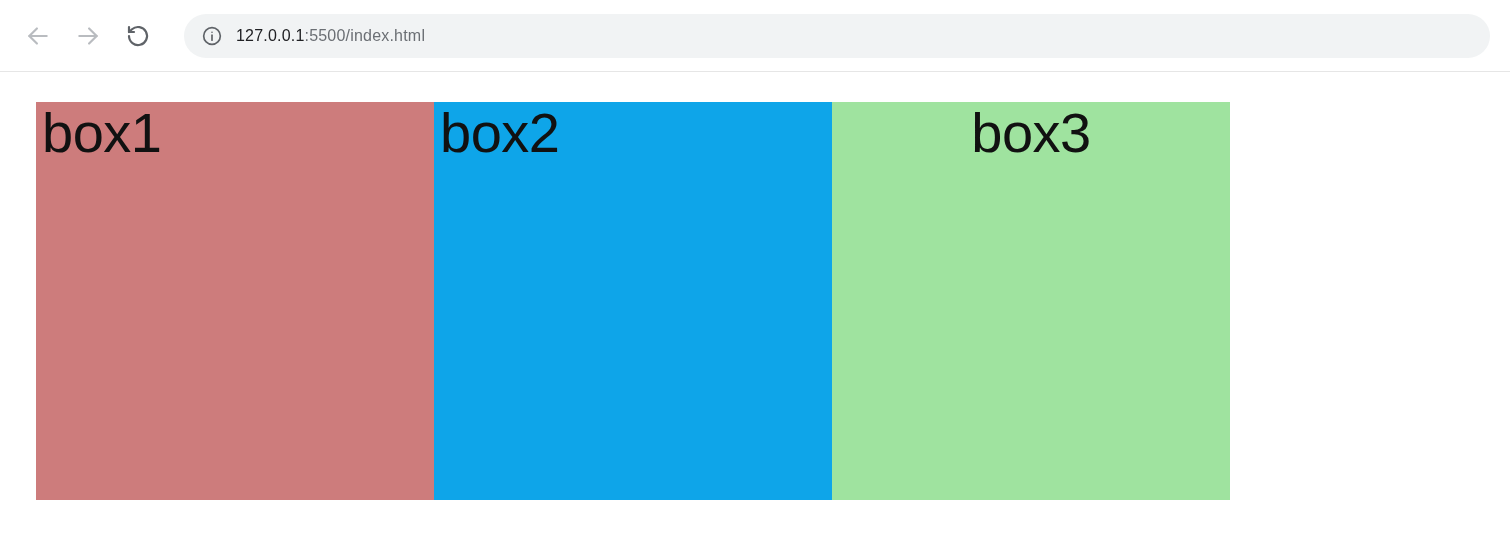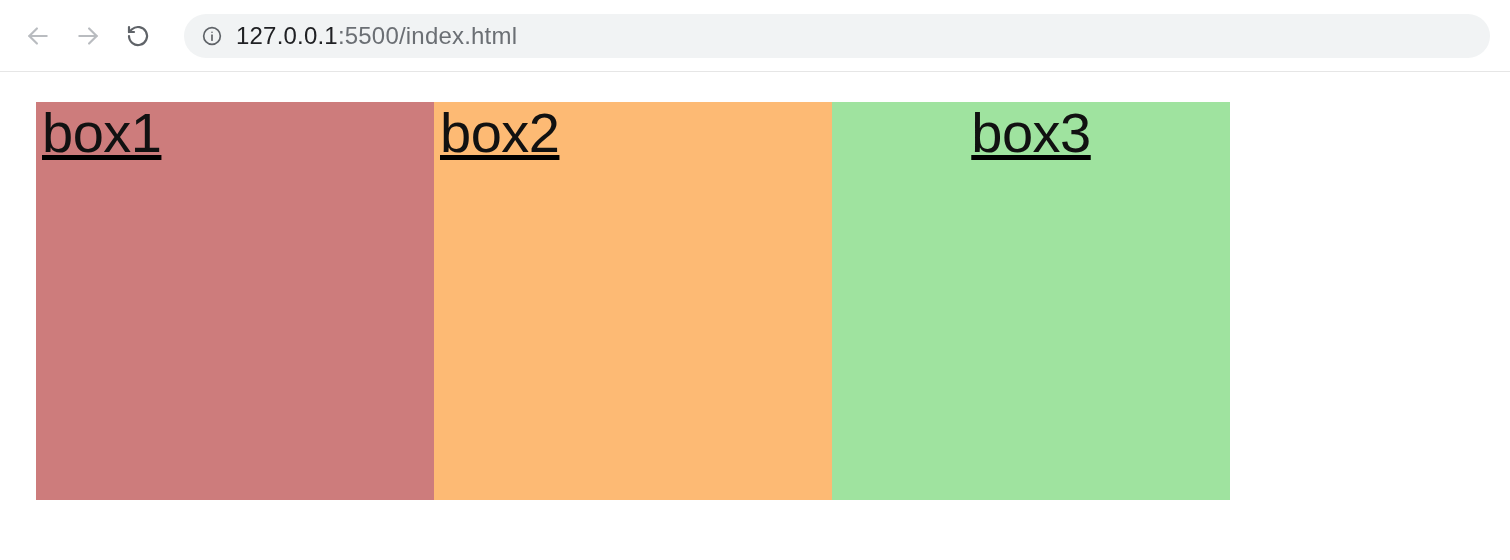--- a/index.html
+++ b/index.html
@@ -49,35 +49,34 @@
       padding: 0 18px;
       margin-left: 14px;
       gap: 14px;
     }
     .site-info {
       display: flex;
       align-items: center;
       justify-content: center;
     }
     .url-text {
-      font-size: 24px;
+      font-size: 16px;
       color: #202124;
       letter-spacing: 0.2px;
       white-space: nowrap;
     }
     .url-text .host {
       color: #202124;
     }
     .url-text .port-path {
       color: #6b6f74;
     }
     
     .page-viewport {
       padding: 30px 0 0 36px;
-      text-decoration: underline;
     }
     .box-row {
       display: flex;
     }
     .box {
       width: 398px;
       height: 398px;
       font-size: 56px;
       font-family: "Helvetica Neue", Arial, sans-serif;
       font-weight: 400;
@@ -119,16 +118,16 @@
     </div>
     <div class="url-text">
       <span class="host">127.0.0.1</span><span class="port-path">:5500/index.html</span>
     </div>
   </div>
 </div>
 
 <div class="page-viewport">
   <div class="box-row">
     <div class="box" style="background:#cd7c7c;">box1</div>
-    <div class="box" style="background:#fdba74;">box2</div>
+    <div class="box" style="background:#0ea5e9;">box2</div>
     <div class="box" style="background:#9fe39f;text-align:center;">box3</div>
   </div>
 </div>
 
 </body></html>

